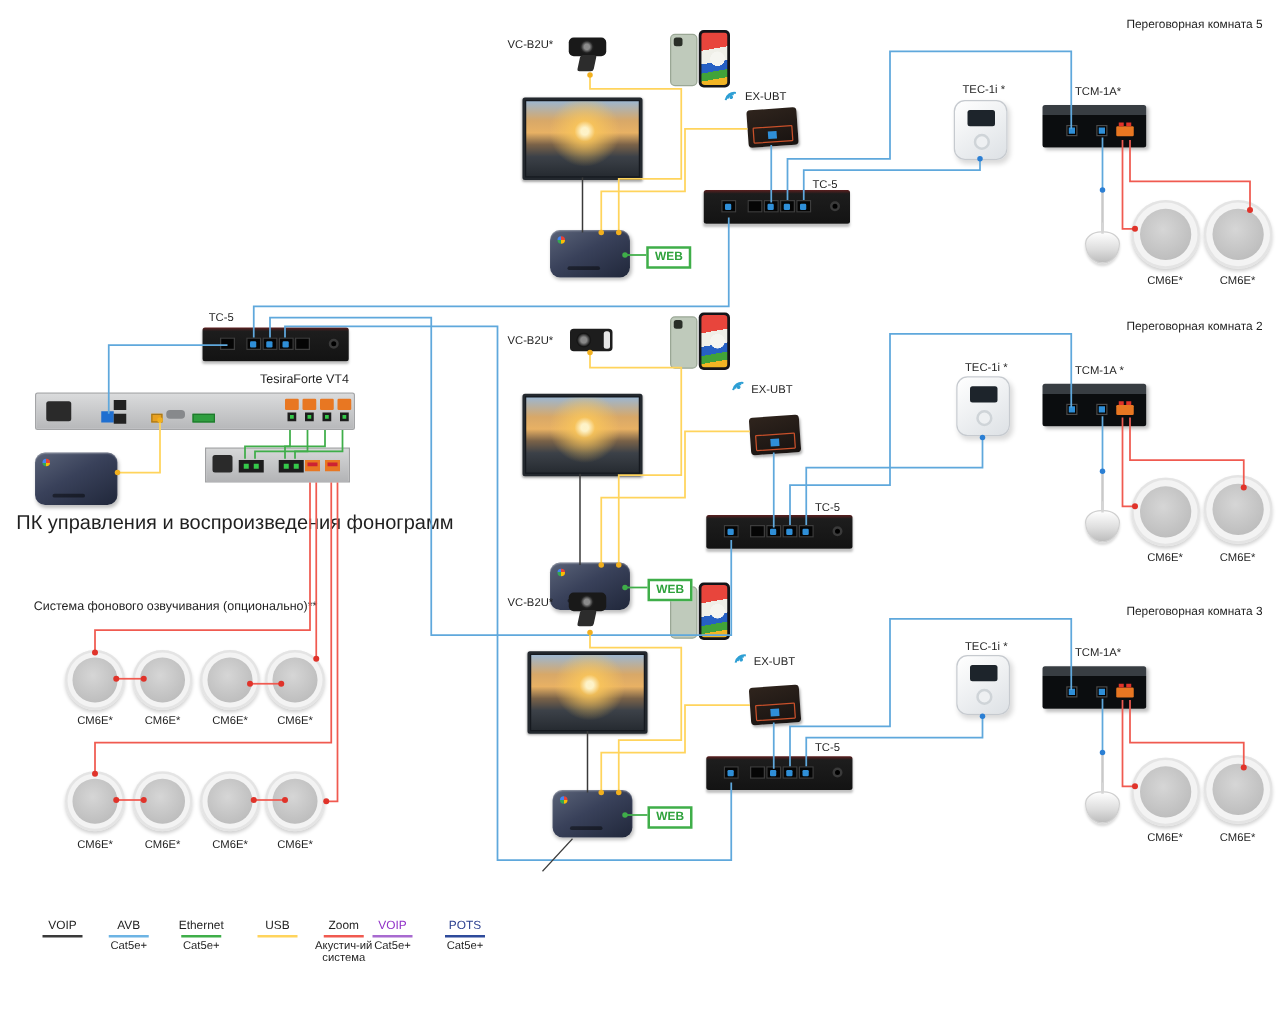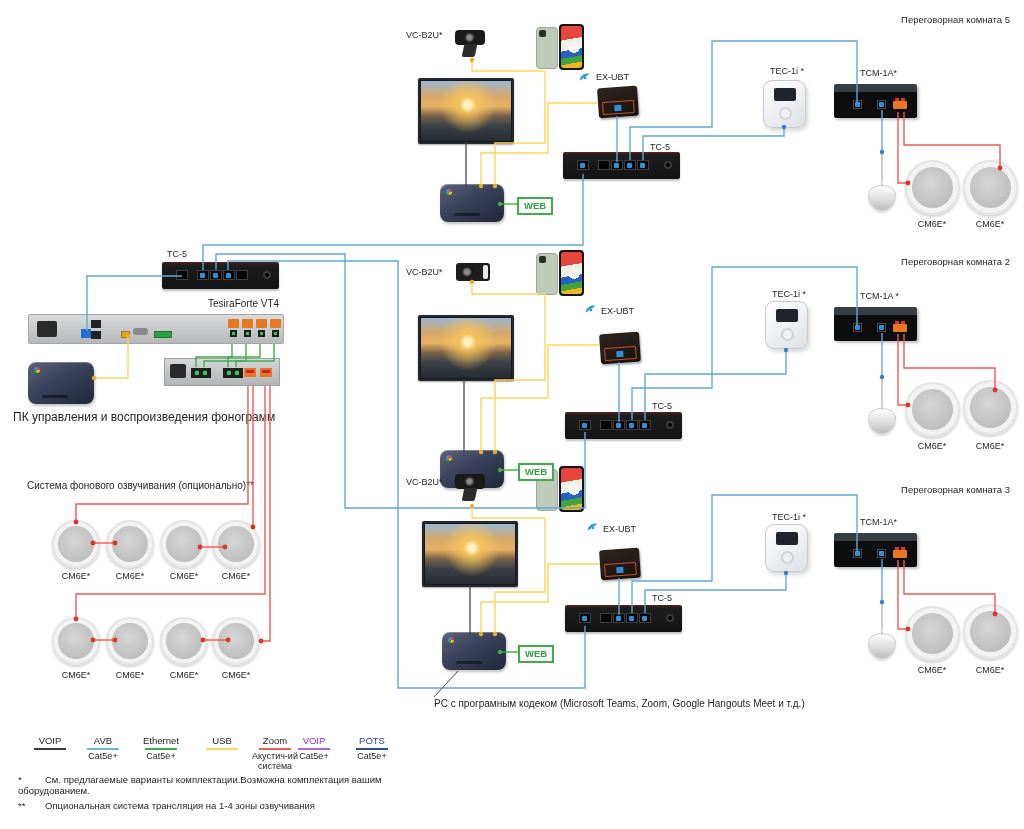--- a/index.html
+++ b/index.html
@@ -247,21 +247,21 @@
 
   <div class="dev amp" style="left:164px;top:358px">
     <div class="pwr"></div>
     <div class="gb" style="left:26px"></div>
     <div class="gb" style="left:58px"></div>
     <div class="ob" style="left:79px"></div>
     <div class="ob" style="left:95px"></div>
   </div>
 
   <div class="dev minipc" style="left:28px;top:362px;width:66px;height:42px"></div>
-  <div class="lbl" style="left:13px;top:410px;font-size:12px">ПК управления и воспроизведения фонограмм</div>
+  <div class="lbl" style="left:13px;top:410px;font-size:16px">ПК управления и воспроизведения фонограмм</div>
 
   <div class="lbl" style="left:27px;top:480px;font-size:10px">Система фонового озвучивания (опционально)**</div>
 
   <div class="dev spk" style="left:52px;top:520px;width:48px;height:48px"></div>
   <div class="dev spk" style="left:106px;top:520px;width:48px;height:48px"></div>
   <div class="dev spk" style="left:160px;top:520px;width:48px;height:48px"></div>
   <div class="dev spk" style="left:212px;top:520px;width:48px;height:48px"></div>
   <div class="lbl" style="left:56px;top:571px;width:40px;text-align:center">CM6E*</div>
   <div class="lbl" style="left:110px;top:571px;width:40px;text-align:center">CM6E*</div>
   <div class="lbl" style="left:164px;top:571px;width:40px;text-align:center">CM6E*</div>
@@ -401,21 +401,20 @@
       <div class="pb"></div>
     <div class="or"></div>
   </div>
   <div class="dev micstem" style="left:881px;top:602px;height:31px"></div>
   <div class="dev mic" style="left:868px;top:633px"></div>
   <div class="dev spk" style="left:905px;top:606px;width:55px;height:55px"></div>
   <div class="dev spk" style="left:963px;top:604px;width:55px;height:55px"></div>
   <div class="lbl" style="left:910px;top:665px;width:44px;text-align:center">CM6E*</div>
   <div class="lbl" style="left:968px;top:665px;width:44px;text-align:center">CM6E*</div>
 
-  <div class="caption" style="left:434px;top:698px">PC с програмным кодеком (Microsoft Teams, Zoom, Google Hangouts Meet и т.д.)</div>
 
   <div class="lgi lg0" style="left:18px;top:735px">
     <div class="tx">VOIP</div>
     <div class="bar"></div>
     <div class="sub"></div>
   </div>
   <div class="lgi lg1" style="left:71px;top:735px">
     <div class="tx">AVB</div>
     <div class="bar"></div>
     <div class="sub">Cat5e+</div>
@@ -439,20 +438,14 @@
     <div class="tx">VOIP</div>
     <div class="bar"></div>
     <div class="sub">Cat5e+</div>
   </div>
   <div class="lgi lg6" style="left:340px;top:735px">
     <div class="tx">POTS</div>
     <div class="bar"></div>
     <div class="sub">Cat5e+</div>
   </div>
 
-  <div class="fnote" style="left:18px;top:774px">
-    <span class="mk">*</span><span>См. предлагаемые варианты комплектации.Возможна комплектация вашим оборудованием.</span>
-  </div>
-  <div class="fnote" style="left:18px;top:800px">
-    <span class="mk">**</span><span>Опциональная система трансляция на 1-4 зоны озвучивания</span>
-  </div>
 
 </div>
 
 </body></html>

